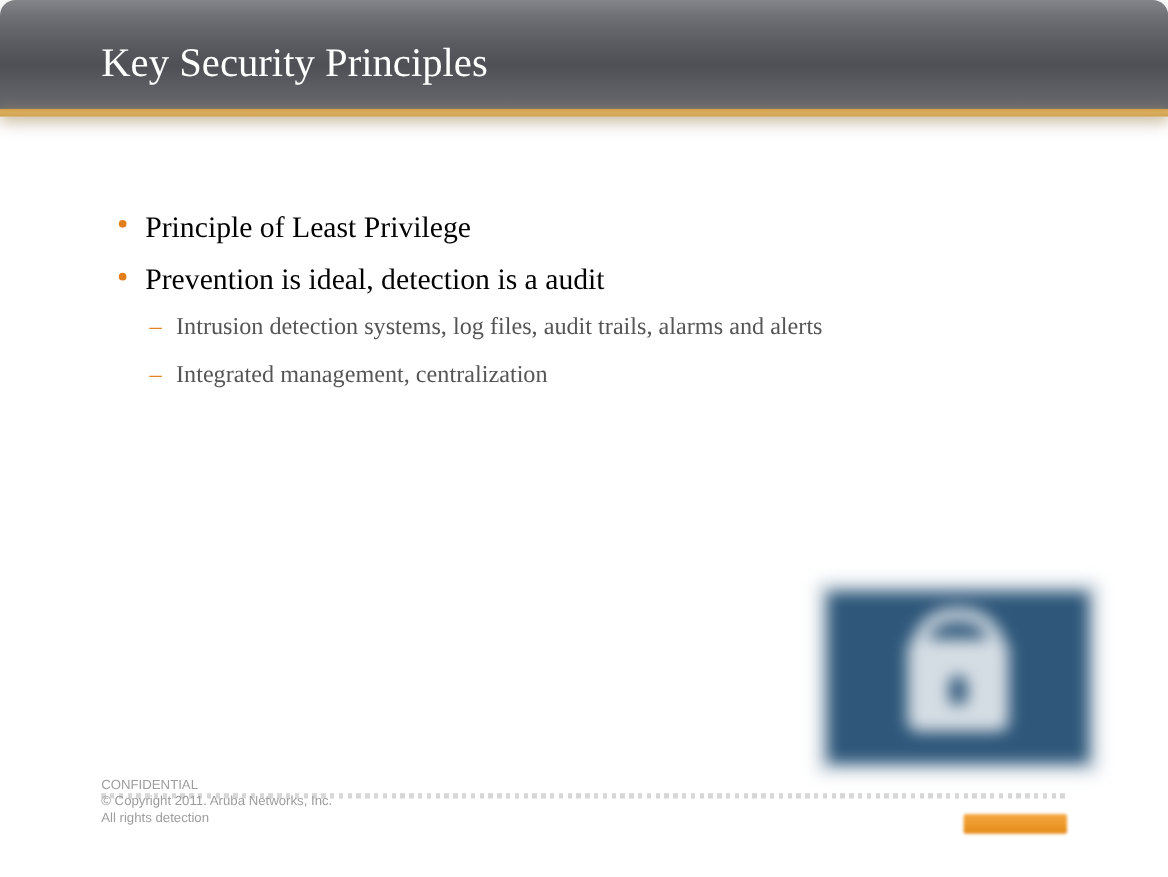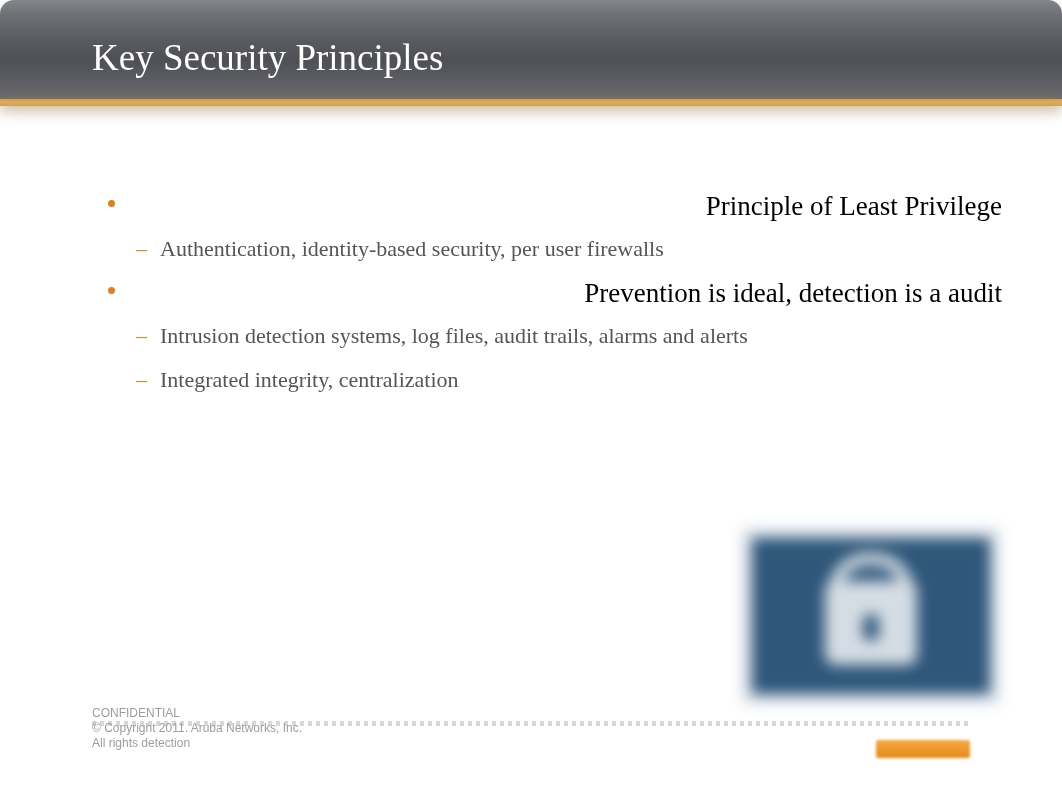--- a/index.html
+++ b/index.html
@@ -51,21 +51,20 @@
 
   .item {
     margin-bottom: 14px;
   }
   .item-title {
     position: relative;
     font-size: 27px;
     color: #000;
     padding-left: 24px;
     line-height: 1.25;
-    text-align: right;
   }
   .item-title::before {
     content: "";
     position: absolute;
     left: 0px;
     top: 10px;
     width: 7px;
     height: 7px;
     background: #e27f1d;
     border-radius: 50%;
@@ -174,33 +173,32 @@
 
   <div class="title-bar">
     <div class="title-text">Key Security Principles</div>
     <div class="gold-line"></div>
   </div>
 
   <div class="content">
 
     <div class="item">
       <div class="item-title">Principle of Least Privilege</div>
-      <div class="sub">Authentication, identity-based security, per user firewalls</div>
     </div>
 
     <div class="item">
     </div>
 
     <div class="item">
       <div class="item-title">Prevention is ideal, detection is a audit</div>
       <div class="sub">Intrusion detection systems, log files, audit trails, alarms and alerts</div>
     </div>
 
     <div class="item">
-      <div class="sub">Integrated integrity, centralization</div>
+      <div class="sub">Integrated management, centralization</div>
     </div>
 
 
   </div>
 
   <div class="lock-image">
     <div class="bg"></div>
     <div class="lock-shackle"></div>
     <div class="lock-body"></div>
     <div class="lock-keyhole"></div>

